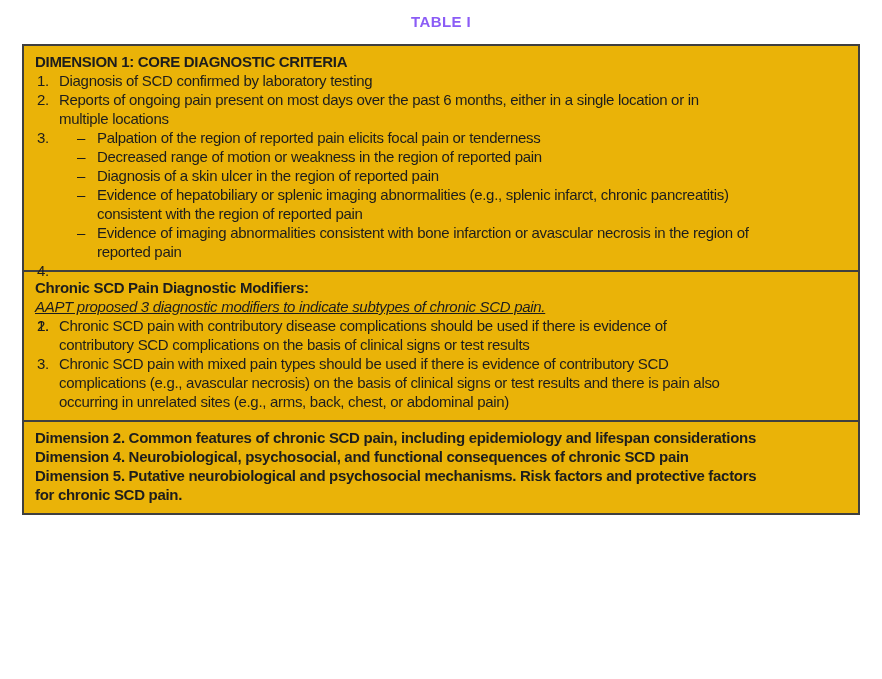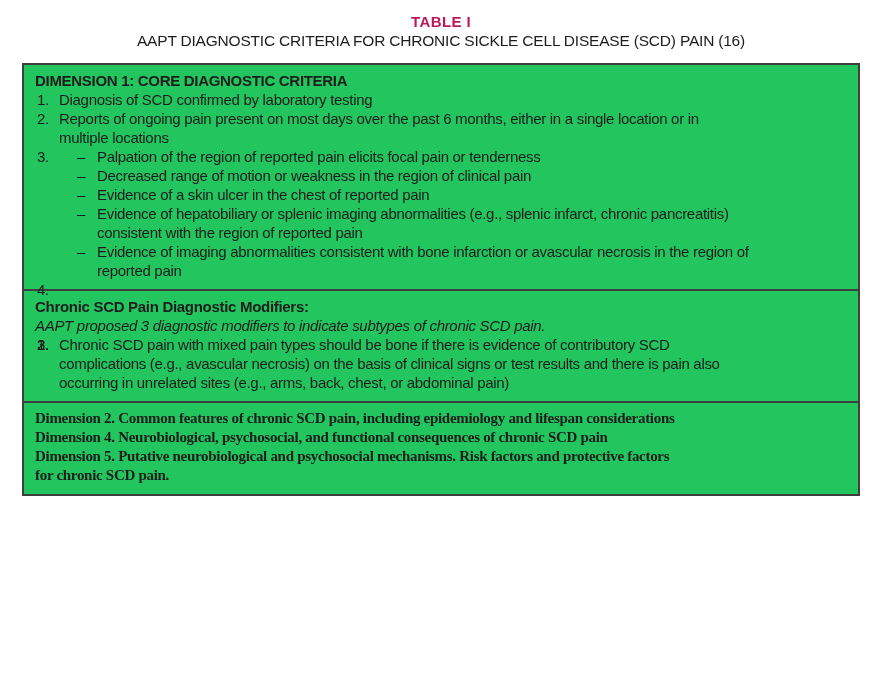--- a/index.html
+++ b/index.html
@@ -17,48 +17,49 @@
   }
   .caption {
     text-align: center;
     margin-top: 13px;
     line-height: 18px;
   }
   .caption-label {
     font-size: 15px;
     font-weight: bold;
     letter-spacing: 0.4px;
-    color: #be185d;
+    color: #8b5cf6;
   }
   .caption-title {
     font-size: 15.5px;
     letter-spacing: -0.2px;
     color: #1d1d1d;
     margin-top: 1px;
   }
   .table {
     width: 834px;
     margin: 13px auto 0 auto;
     border: 2px solid #3f3f3f;
-    background: #22c55e;
+    background: #eab308;
   }
   .cell {
     padding: 6px 11px 9px 11px;
     font-size: 15px;
     line-height: 19px;
     letter-spacing: -0.3px;
   }
   .cell + .cell {
     border-top: 2px solid #3f3f3f;
   }
   .section-heading {
     font-weight: bold;
   }
   .intro-italic {
     font-style: italic;
+    text-decoration: underline;
   }
   ol.numbered {
     list-style: none;
     margin: 0;
     padding: 0;
   }
   ol.numbered > li {
     position: relative;
     padding-left: 24px;
   }
@@ -80,29 +81,27 @@
     padding-left: 20px;
   }
   ul.signs > li > .dash {
     position: absolute;
     left: 0;
     top: 0;
   }
   .dim-lines .dim-line {
     font-weight: bold;
     white-space: pre-wrap;
-    font-family: Liberation Serif, serif;
   }
 </style>
 </head>
 <body>
 
 <div class="caption">
   <div class="caption-label">TABLE I</div>
-  <div class="caption-title">AAPT DIAGNOSTIC CRITERIA FOR CHRONIC SICKLE CELL DISEASE (SCD) PAIN (16)</div>
 </div>
 
 <div class="table">
 
   <div class="cell">
     <div class="section-heading">DIMENSION 1: CORE DIAGNOSTIC CRITERIA</div>
     <ol class="numbered">
       <li>
         <span class="num">1.</span><span class="txt">Diagnosis of SCD confirmed by laboratory testing</span>
       </li>
@@ -113,24 +112,24 @@
       <li>
         <span class="num">3.</span>
         <ul class="signs">
           <li>
             <span class="dash">–</span><span class="txt">Palpation of the region of reported pain elicits focal pain or tenderness</span>
           </li>
           <li>
             <span class="dash">–</span>
           </li>
           <li>
-            <span class="dash">–</span><span class="txt">Decreased range of motion or weakness in the region of clinical pain</span>
+            <span class="dash">–</span><span class="txt">Decreased range of motion or weakness in the region of reported pain</span>
           </li>
           <li>
-            <span class="dash">–</span><span class="txt">Evidence of a skin ulcer in the chest of reported pain</span>
+            <span class="dash">–</span><span class="txt">Diagnosis of a skin ulcer in the region of reported pain</span>
           </li>
           <li>
             <span class="dash">–</span><span class="txt">Evidence of hepatobiliary or splenic imaging abnormalities (e.g., splenic infarct, chronic pancreatitis)
 consistent with the region of reported pain</span>
           </li>
           <li>
             <span class="dash">–</span><span class="txt">Evidence of imaging abnormalities consistent with bone infarction or avascular necrosis in the region of
 reported pain</span>
           </li>
         </ul>
@@ -142,24 +141,25 @@
   </div>
 
   <div class="cell">
     <div class="section-heading">Chronic SCD Pain Diagnostic Modifiers:</div>
     <div class="intro-italic">AAPT proposed 3 diagnostic modifiers to indicate subtypes of chronic SCD pain.</div>
     <ol class="numbered">
       <li>
         <span class="num">1.</span>
       </li>
       <li>
-        <span class="num">2.</span>
+        <span class="num">2.</span><span class="txt">Chronic SCD pain with contributory disease complications should be used if there is evidence of
+contributory SCD complications on the basis of clinical signs or test results</span>
       </li>
       <li>
-        <span class="num">3.</span><span class="txt">Chronic SCD pain with mixed pain types should be bone if there is evidence of contributory SCD
+        <span class="num">3.</span><span class="txt">Chronic SCD pain with mixed pain types should be used if there is evidence of contributory SCD
 complications (e.g., avascular necrosis) on the basis of clinical signs or test results and there is pain also
 occurring in unrelated sites (e.g., arms, back, chest, or abdominal pain)</span>
       </li>
     </ol>
   </div>
 
   <div class="cell dim-lines">
     <div class="dim-line">Dimension 2. Common features of chronic SCD pain, including epidemiology and lifespan considerations</div>
     <div class="dim-line">Dimension 4. Neurobiological, psychosocial, and functional consequences of chronic SCD pain</div>
     <div class="dim-line">Dimension 5. Putative neurobiological and psychosocial mechanisms. Risk factors and protective factors

